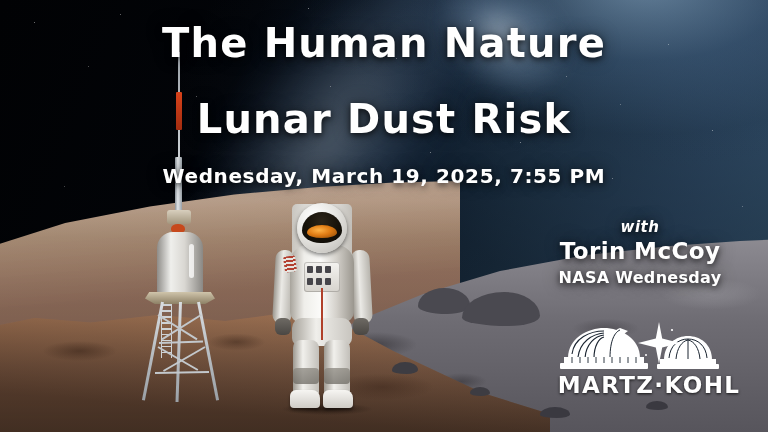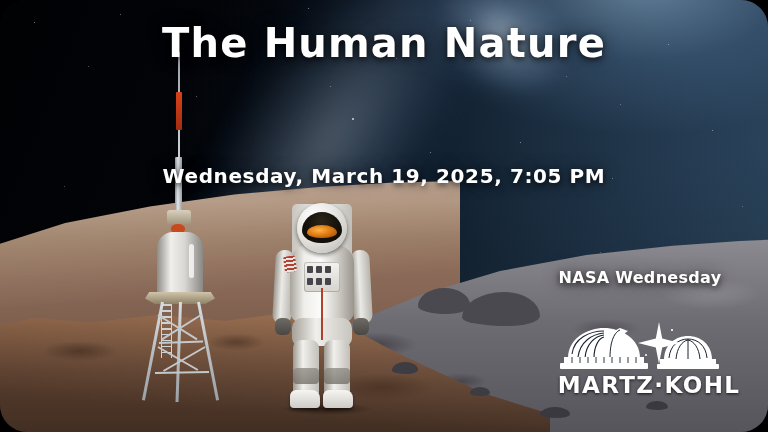--- a/index.html
+++ b/index.html
@@ -12,21 +12,20 @@
     font-family: "Liberation Sans", sans-serif;
   }
 
   #poster {
     position: relative;
     width: 768px;
     height: 432px;
     overflow: hidden;
     background: #05070c;
     user-select: none;
-    border-radius: 27px;
   }
   .sky2 {
     position: absolute;
     inset: 0;
     background: linear-gradient(112deg,#010204 0%, #020408 28%, #081320 48%, #13222f 64%, #1d2f41 82%, #27404f 100%);
   }
   .sky-glow {
     position: absolute;
     inset: 0;
     background:
@@ -388,23 +387,26 @@
     <div class="a-btn" style="left:54px; top:78px; width:6px; height:7px;"></div>
     <div class="a-btn" style="left:63px; top:78px; width:6px; height:7px;"></div>
     <div class="a-redline"></div>
     <div class="a-flag"></div>
     <div class="a-helm"></div>
     <div class="a-visor"></div>
     <div class="a-visor-gold"></div>
   </div>
 
   <div class="txt title-l1">The Human Nature</div>
-
-  <div class="txt date-line">Wednesday, March 19, 2025, 7:05 PM</div>
-
+  <div class="txt title-l2">Lunar Dust Risk</div>
+
+  <div class="txt date-line">Wednesday, March 19, 2025, 7:55 PM</div>
+
+  <div class="txt with-line">with</div>
+  <div class="txt speaker-name">Torin McCoy</div>
   <div class="txt speaker-role">NASA Wednesday</div>
 
   <div class="logo">
 
     <svg class="logo-domes" viewBox="0 0 185 48">
 
       <g fill="#ffffff">
         <path d="M10 34 C10 14, 30 4, 46 4 C62 4, 82 14, 82 34 Z"></path>
       </g>
       <g stroke="#1a2430" stroke-width="1.1" fill="none">

